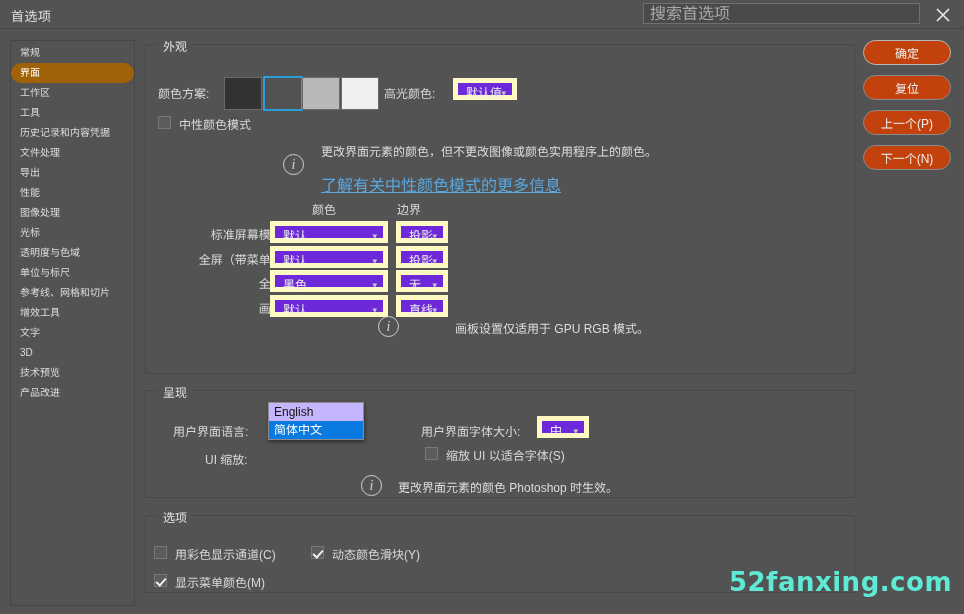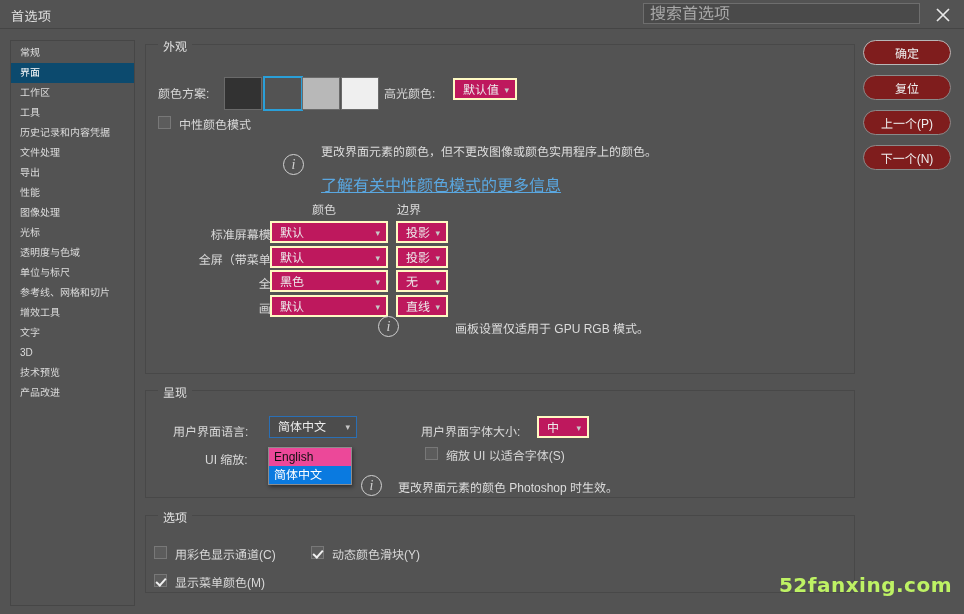--- a/index.html
+++ b/index.html
@@ -58,22 +58,23 @@
     overflow: hidden;
   }
   .side-item {
     height: 20px; line-height: 20px;
     padding-left: 9px;
     font-size: 10px; color: #dcdcdc;
     cursor: default;
     white-space: nowrap;
   }
   .side-item.selected {
-    background: #0c4a6e;
+    background: #a16207;
     color: #ffffff;
+    border-radius: 10px;
   }
 
   
   .main {
     position: absolute; left: 145px; top: 34px;
     width: 710px; height: 572px;
   }
 
   
   .group {
@@ -104,22 +105,22 @@
   }
   .swatch.sel {
     border: 2px solid #2a9fd8;
     width: 40px; height: 35px;
     top: -1px;
   }
 
   
   .sel-box {
     position: absolute;
-    background: #be185d;
-    border: 2px solid #fef9c3;
+    background: #6d28d9;
+    border: 5px solid #fef9c3;
     height: 22px; line-height: 20px;
     color: #ededed;
     font-size: 12px;
     padding-left: 8px;
     cursor: pointer;
     white-space: nowrap;
   }
   .sel-box .caret {
     position: absolute; right: 6px; top: 0;
     font-size: 9px; color: #c7c7c7; line-height: 21px;
@@ -160,57 +161,56 @@
   .link {
     position: absolute; font-size: 16px;
     color: #5aa7e0; text-decoration: underline;
     cursor: pointer; white-space: nowrap;
   }
 
   
   .dd-list {
     position: absolute;
     left: 268px; top: 402px;
-    width: 84px;
-    background: #ec4899;
+    width: 96px;
+    background: #c4b5fd;
     border: 1px solid #8c8c8c;
     z-index: 60;
     box-shadow: 1px 2px 4px rgba(0,0,0,.45);
-    margin-top: 45px;
   }
   .dd-item {
     height: 18px; line-height: 18px;
     padding-left: 5px;
     font-size: 12px; color: #111111;
     cursor: pointer;
     white-space: nowrap;
   }
   .dd-item.hl { background: #0a7ae0; color: #ffffff; }
 
   
   .btns { position: absolute; left: 863px; top: 40px; width: 92px; }
   .btn {
     width: 88px; height: 25px;
     margin-bottom: 10px;
-    background: #7f1d1d;
+    background: #c2410c;
     border: 1px solid #8a8a8a;
     border-radius: 13px;
     color: #eeeeee;
     font-size: 12px;
     font-family: "Liberation Sans", "DejaVu Sans", sans-serif;
     cursor: pointer;
     display: block;
   }
   .btn.primary { border-color: #b8b8b8; }
 
   .watermark {
     position: absolute; right: 12px; bottom: 17px;
-    font-size: 20px;
+    font-size: 26px;
     font-weight: bold;
-    color: #bef264;
+    color: #5eead4;
     letter-spacing: .5px;
     font-family: "DejaVu Sans", sans-serif;
     pointer-events: none;
   }
 </style>
 </head>
 <body>
 
 <div class="titlebar">
   <div class="title-text">首选项</div>

